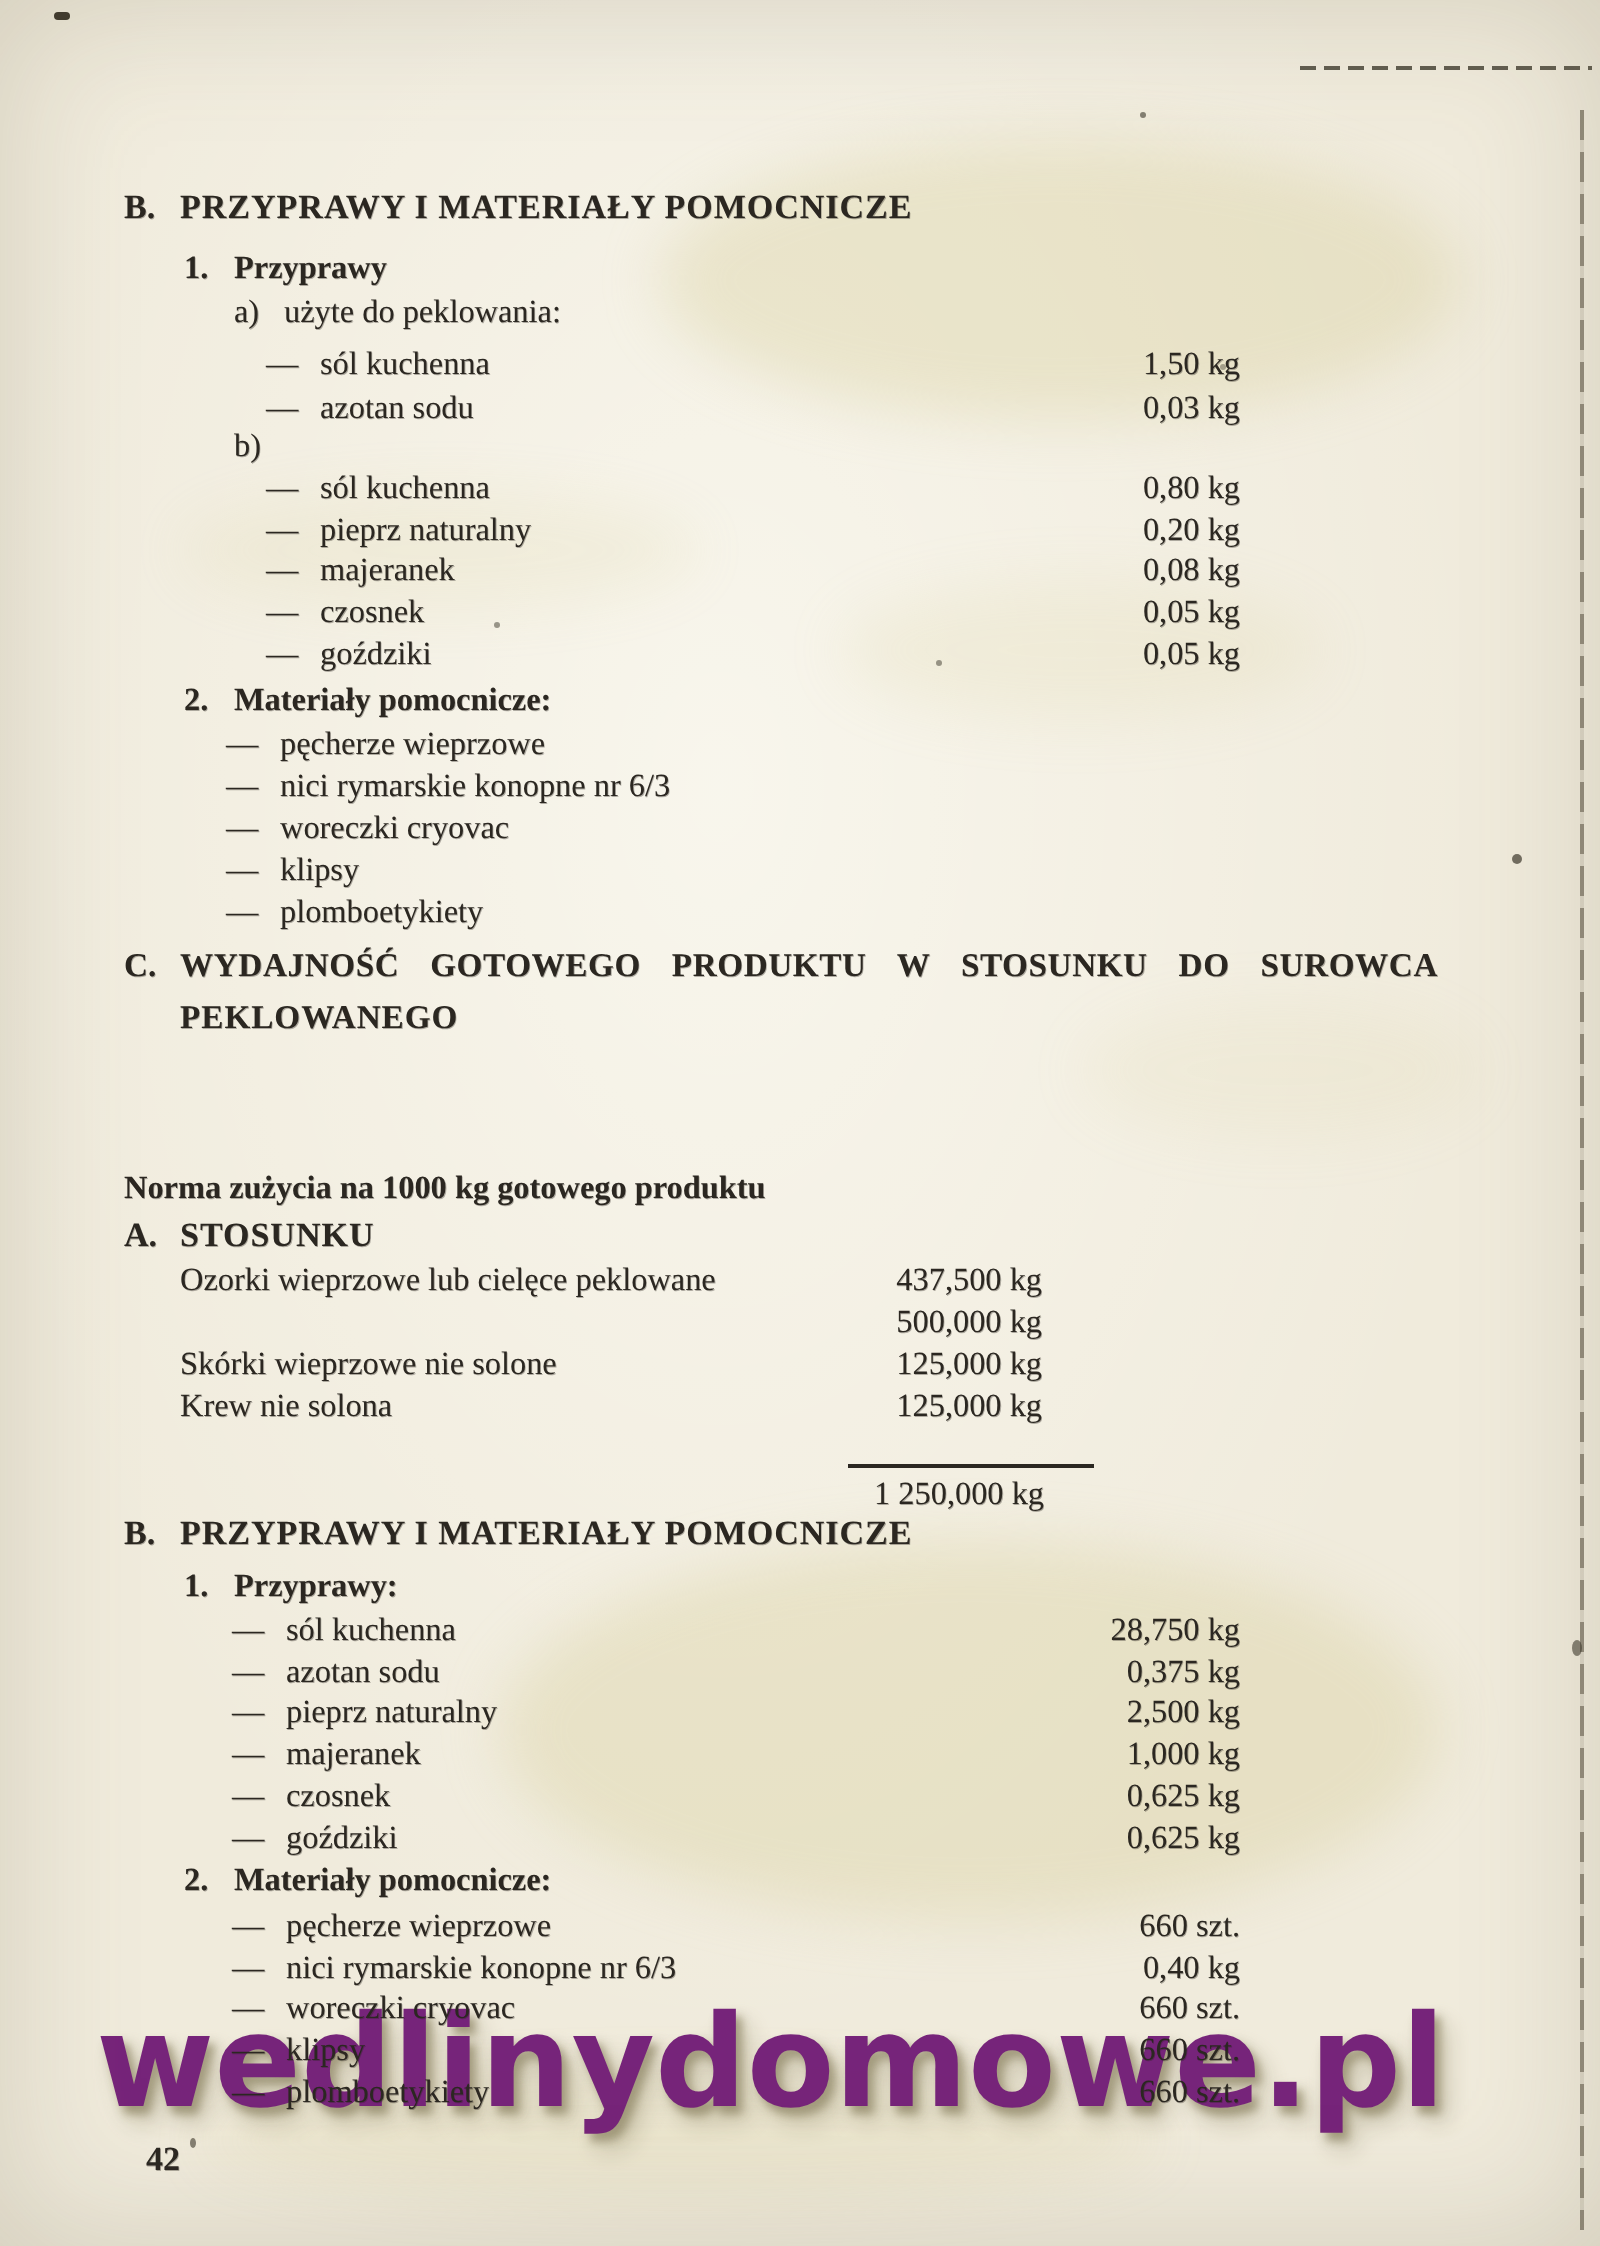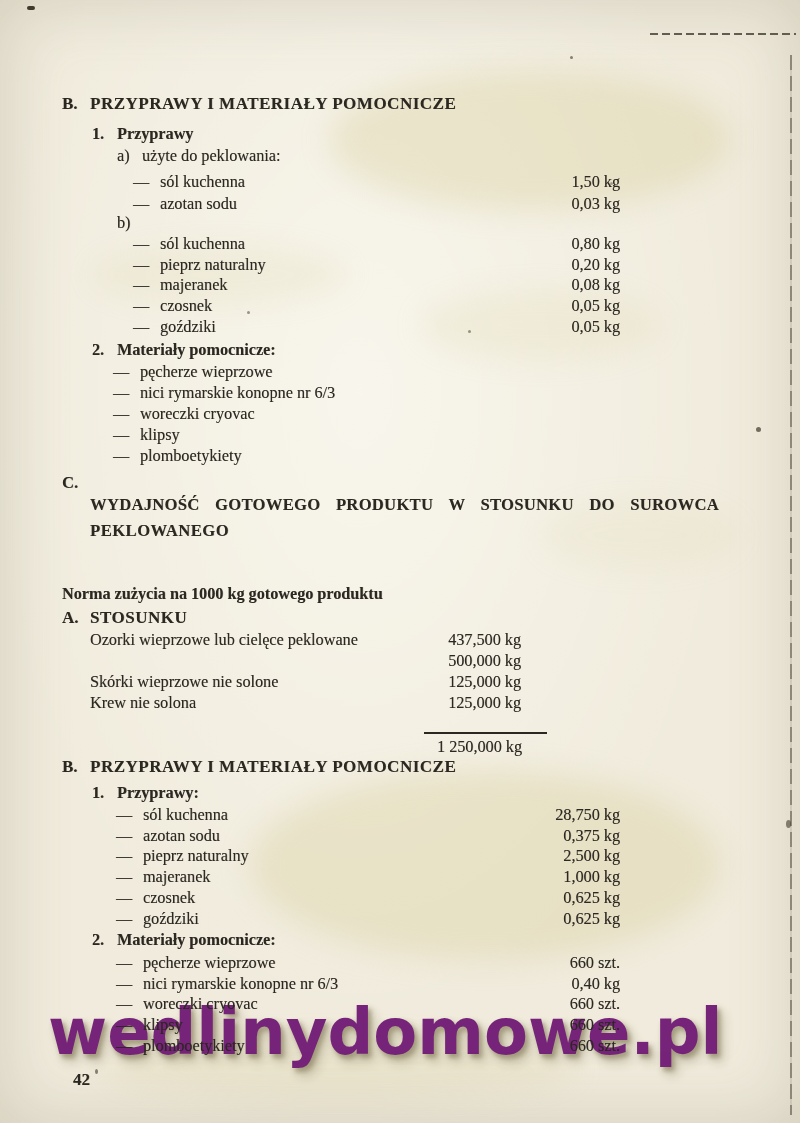--- a/index.html
+++ b/index.html
@@ -60,21 +60,21 @@
   #h-b1a{ left:117px; top:146px; }
   #rows-b1a{ left:133px; top:172px; width:487px; }
   #rows-b1a .row{ line-height:21.5px; }
   #h-b1b{ left:117px; top:213px; }
   #rows-b1b{ left:133px; top:234px; width:487px; }
   #h-b1s2{ left:92px; top:340px; }
   #rows-b1s2{ left:113px; top:362px; width:380px; }
   #rows-b1s2 .row{ line-height:20.9px; }
   #h-c{ left:62px; top:470px; line-height:25.5px; }
   #h-c .line1{ display:flex; }
-  #h-c .just{ width:629px; text-align:justify; text-align-last:justify; font-size:16.6px; font-weight:bold; letter-spacing:.3px;margin-top:22px; }
+  #h-c .just{ width:629px; text-align:justify; text-align-last:justify; font-size:16.6px; font-weight:bold; letter-spacing:.3px; }
   #h-c .line2{ margin-left:28px; font-size:16.6px; font-weight:bold; letter-spacing:.5px; }
   #rows-c{ left:90px; top:518px; }
   #rows-c .row{ line-height:21.3px; }
   #rows-c .lbl{ flex:0 0 62px; }
   #norma{ left:62px; top:584px; font-weight:bold; }
   #h-a{ left:62px; top:608px; }
   #rows-a{ left:90px; top:630px; width:431px; }
   #rows-a .row{ line-height:21px; }
   #a-rule{ left:424px; top:732px; width:123px; height:0; border-top:2px solid #2b2721; }
   #a-total{ left:90px; top:737px; width:432px; text-align:right; }

